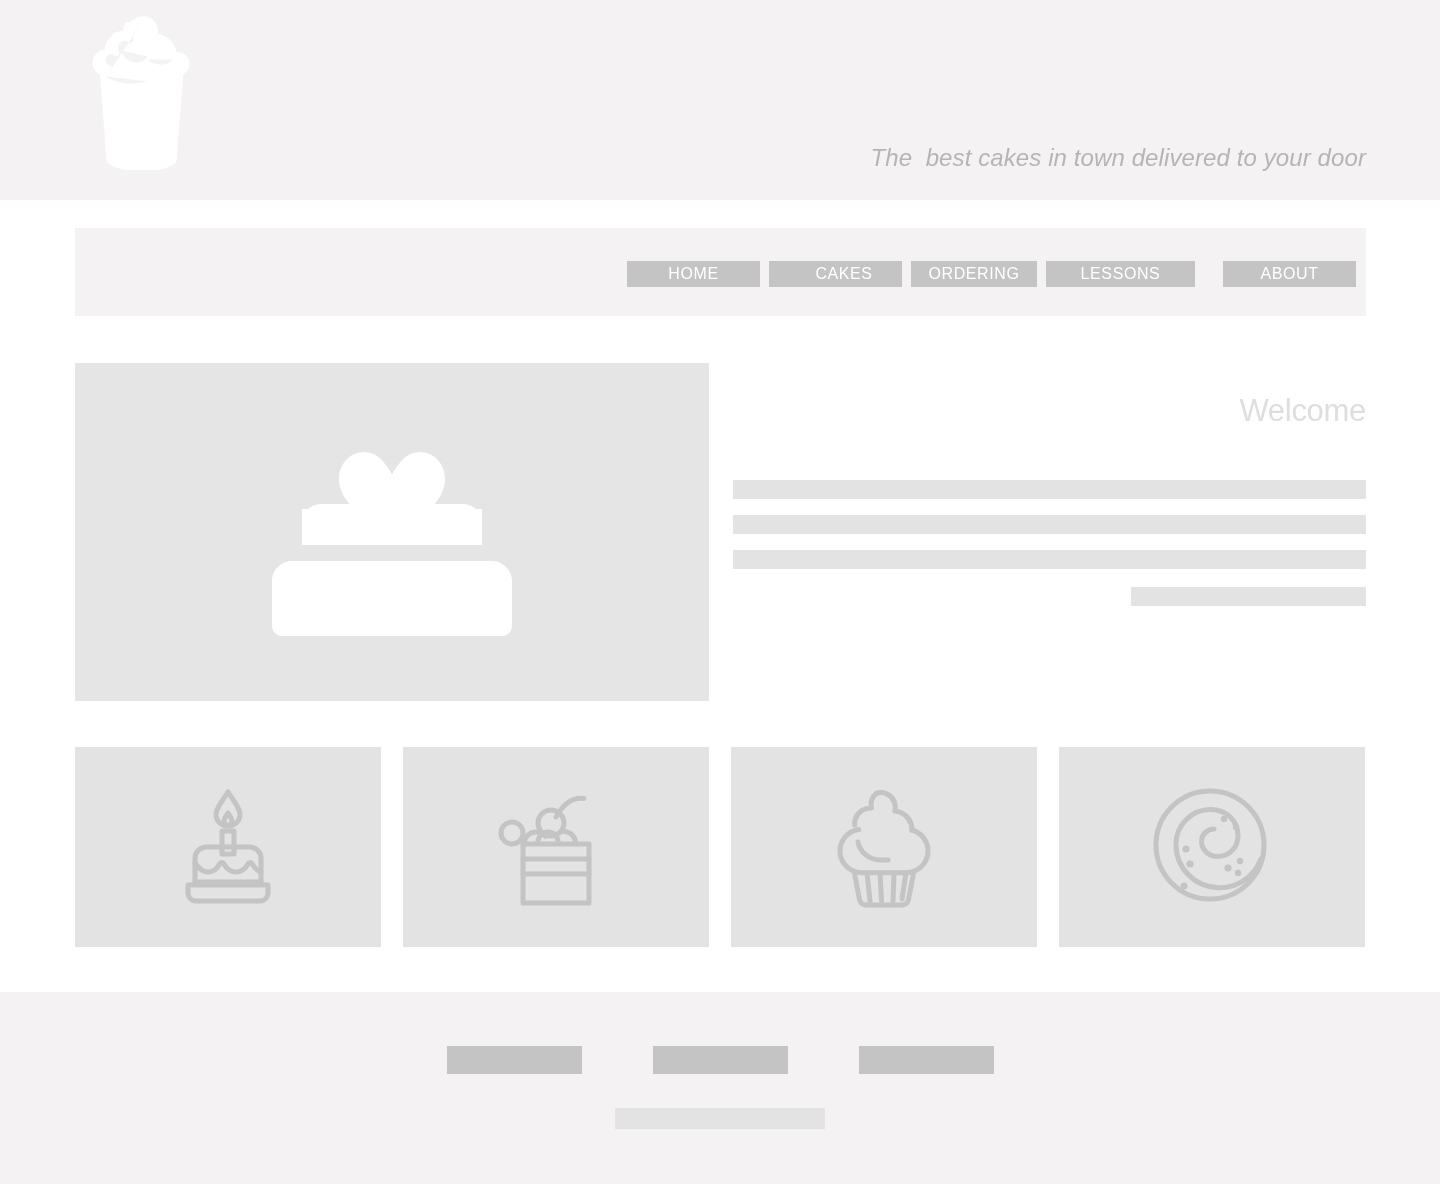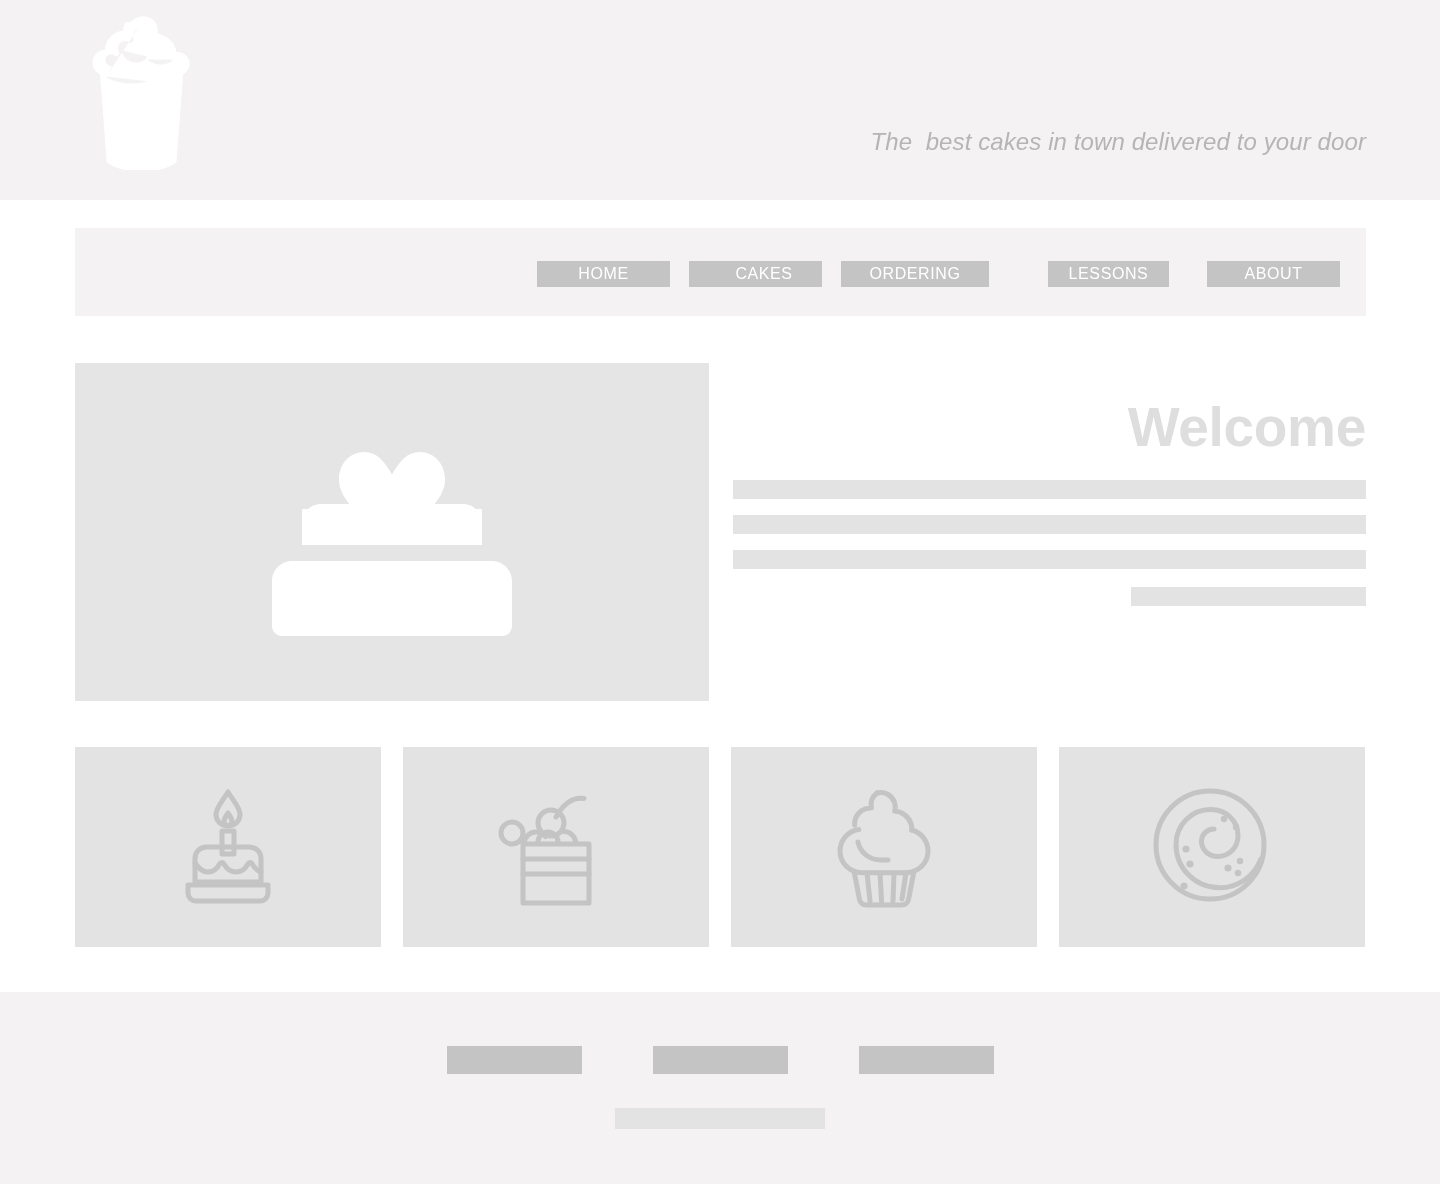--- a/index.html
+++ b/index.html
@@ -27,67 +27,67 @@
     left: 75px;
     top: 10px;
     width: 135px;
     height: 160px;
   }
   .logo-wrap svg { display: block; }
 
   .tagline {
     position: absolute;
     right: 74px;
-    top: 128px;
+    top: 144px;
     font-size: 24px;
     font-style: italic;
     color: #b6b4b5;
     letter-spacing: 0.1px;
     white-space: pre;
   }
 
   
   .nav-bar {
     position: absolute;
     left: 75px;
     top: 228px;
     width: 1291px;
     height: 88px;
     background: #f4f2f3;
   }
   .nav-list {
     position: absolute;
-    left: 0;
+    left: 16px;
     top: 33px;
     width: 1291px;
     height: 26px;
     display: flex;
     justify-content: flex-end;
-    gap: 19px;
+    gap: 9px;
     padding-right: 26px;
     box-sizing: border-box;
   }
   .nav-item {
     background: #c4c4c4;
     height: 26px;
     line-height: 26px;
     text-align: center;
     color: #ffffff;
     font-size: 16px;
     letter-spacing: 0.6px;
     box-sizing: border-box;
     cursor: pointer;
     overflow: visible;
     white-space: normal;
     word-break: break-all;
   }
   .nav-item.w-home     { width: 133px; }
   .nav-item.w-cakes    { width: 133px; padding-left: 17px; }
-  .nav-item.w-ordering { width: 148px; }
-  .nav-item.w-lessons  { width: 121px; margin-left: 40px; }
+  .nav-item.w-ordering { width: 126px; }
+  .nav-item.w-lessons  { width: 149px; }
   .nav-item.w-about    { width: 133px; margin-left: 19px; }
 
   
   .main {
     position: absolute;
     left: 0;
     top: 316px;
     width: 1440px;
     background: #ffffff;
   }
@@ -116,22 +116,22 @@
     position: absolute;
     left: 658px;
     top: 0;
     width: 633px;
     height: 338px;
   }
   .welcome-title {
     position: absolute;
     right: 0;
     top: 0;
-    font-size: 55px;
-    font-weight: 700;
+    font-size: 31px;
+    font-weight: 400;
     color: #dedede;
     line-height: 54px;
     letter-spacing: -0.3px;
   }
   .copy-bar {
     position: absolute;
     background: #e3e3e3;
     height: 19px;
   }
   .copy-bar.b1 { left: 0;   top: 117px; width: 633px; }

